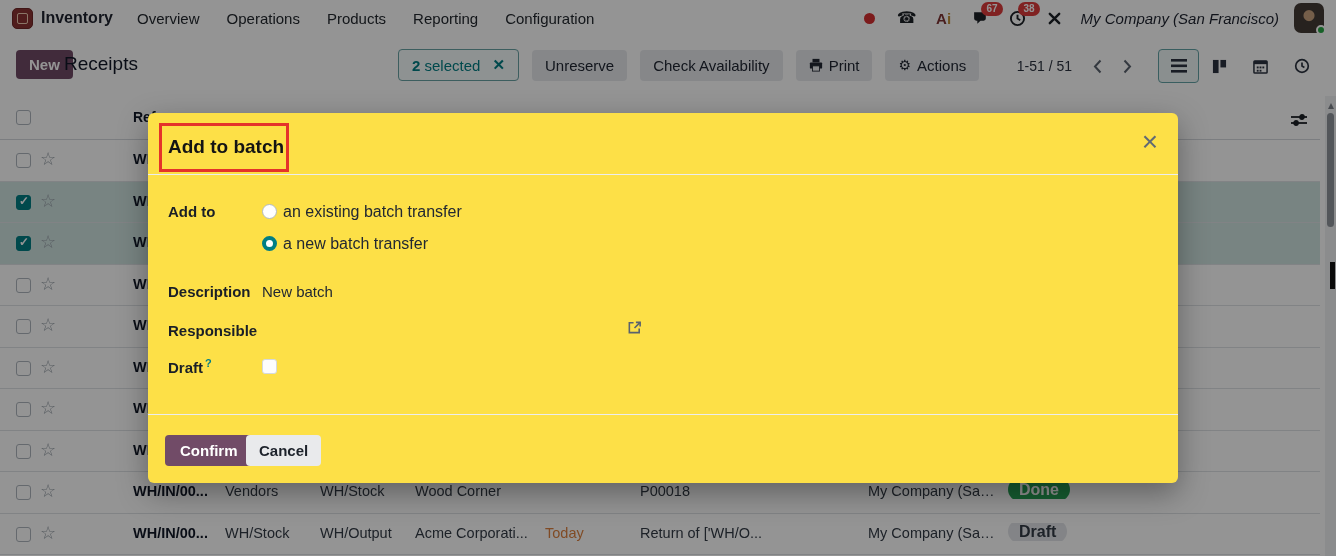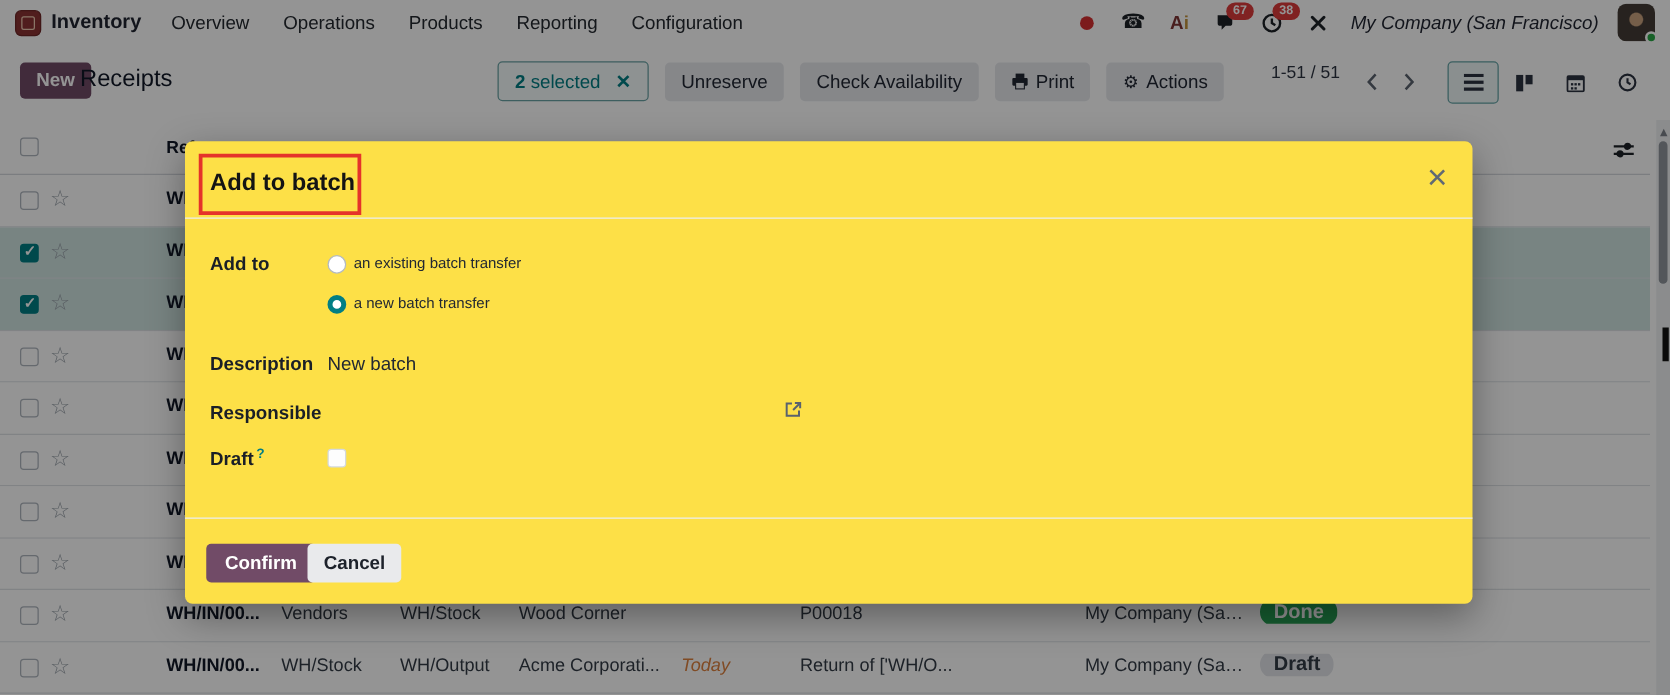--- a/index.html
+++ b/index.html
@@ -36,40 +36,40 @@
   .control-panel{position:absolute;top:36px;left:0;right:0;height:60px;background:#fff;}
   .btn{border:none;border-radius:4px;font-size:15px;cursor:pointer;display:inline-flex;align-items:center;gap:6px;}
   .btn-primary{background:var(--accent-purple);color:#fff;font-weight:bold;padding:6px 13px;}
   .btn-secondary{background:#e7e9ed;color:#212733;padding:7px 13px;}
   .new-btn{position:absolute;left:16px;top:14px;}
   .page-title{position:absolute;left:64px;top:17px;font-size:19px;color:#111827;}
   .cp-center{position:absolute;left:398px;top:13px;display:flex;align-items:center;gap:13px;}
   .selected-badge{display:inline-flex;align-items:center;gap:12px;border:1px solid #69a2a4;background:#f4fbfb;border-radius:4px;padding:6px 13px;color:var(--accent-teal);font-size:15px;}
   .selected-badge b{font-weight:bold;}
   .selected-badge .x{font-size:15px;font-weight:bold;cursor:pointer;}
-  .cp-right{position:absolute;right:14px;top:13px;display:flex;}
+  .cp-right{position:absolute;right:14px;top:13px;display:flex;align-items:center;}
   .pager-text{font-size:14px;color:#2c3340;margin-right:10px;}
   .pager-btn{width:30px;height:32px;display:inline-flex;align-items:center;justify-content:center;color:#5a626e;cursor:pointer;}
   .view-group{display:flex;margin-left:16px;}
   .view-btn{width:41px;height:34px;display:inline-flex;align-items:center;justify-content:center;color:#2c3340;cursor:pointer;border:1px solid transparent;border-radius:4px;}
   .view-btn.active{border-color:#63a3a5;background:#eef6f6;}
 
   
   .table-area{position:absolute;top:96px;left:0;right:0;bottom:0;background:#fff;}
   .t-header{position:absolute;top:0;left:0;width:1320px;height:44px;border-bottom:1px solid #d4d8dc;}
   .t-header .hdr-ref{position:absolute;left:133px;top:13px;font-size:14px;font-weight:bold;color:#111827;white-space:nowrap;}
   .rows{position:absolute;top:44px;left:0;width:1320px;}
   .t-row{position:relative;height:41.5px;border-bottom:1px solid #dee2e6;background:#fff;cursor:pointer;}
   .t-row.selected{background:var(--selected-row-bg);}
   .cell{position:absolute;top:11px;font-size:14.5px;color:#333b46;white-space:nowrap;overflow:hidden;text-overflow:ellipsis;}
   .c-ref{left:133px;width:92px;font-weight:bold;color:#111827;}
   .c-from{left:225px;width:90px;}
   .c-to{left:320px;width:90px;}
   .c-partner{left:415px;width:115px;}
-  .c-sched{left:545px;width:85px;font-style:italic;}
+  .c-sched{left:545px;width:85px;}
   .c-sched.today{color:var(--today-orange);}
   .c-src{left:640px;width:170px;}
   .c-company{left:868px;width:132px;}
   .c-status{left:1008px;top:9px;}
   .badge-pill{font-size:16px;font-weight:bold;padding:3px 11px;border-radius:20px;}
   .badge-done{background:var(--status-done-green);color:#fff;}
   .badge-draft{background:#e2e4e8;color:#333b46;}
   .checkbox{position:absolute;left:16px;top:13px;width:15px;height:15px;border:1px solid #aeb5bd;border-radius:3px;background:#fff;cursor:pointer;}
   .checkbox.checked{background:var(--accent-teal);border-color:var(--accent-teal);}
   .checkbox.checked:after{content:"✓";position:absolute;left:2px;top:-2px;color:#fff;font-size:12px;font-weight:bold;}
@@ -86,21 +86,21 @@
   .backdrop{position:absolute;inset:0;background:rgba(0,0,0,0.42);}
   .modal{position:absolute;left:148px;top:113px;width:1030px;height:370px;background:#fde047;border-radius:6px;box-shadow:0 10px 30px rgba(0,0,0,.35);}
   .annotation-box{position:absolute;left:11px;top:10px;width:130px;height:49px;border:3px solid var(--annotation-red);}
   .modal-title{position:absolute;left:20px;top:23px;font-size:19px;font-weight:bold;color:#141414;}
   .modal-close{position:absolute;right:20px;top:15px;font-size:28px;color:#616a74;cursor:pointer;line-height:1;}
   .modal-hr{position:absolute;left:0;right:0;top:61px;border-bottom:1px solid #ebedef;}
   .f-label{position:absolute;left:20px;font-size:15px;font-weight:bold;color:#1a1f27;white-space:nowrap;}
   .f-help{color:var(--accent-teal);font-size:11px;font-weight:bold;vertical-align:super;margin-left:2px;}
   .radio{position:absolute;left:114px;width:15px;height:15px;border-radius:50%;border:1px solid #b3bac1;background:#fff;cursor:pointer;}
   .radio.on{border:4.5px solid var(--accent-teal);}
-  .radio-label{position:absolute;left:135px;font-size:12px;color:#222832;cursor:pointer;}
+  .radio-label{position:absolute;left:135px;font-size:16px;color:#222832;cursor:pointer;}
   .f-value{position:absolute;left:114px;font-size:15px;color:#222832;}
   .resp-wrap{position:absolute;left:114px;top:205px;width:360px;height:24px;border-bottom:1px solid var(--accent-teal);cursor:text;}
   .resp-text{font-size:15px;color:#141414;}
   .caret-bar{display:inline-block;width:1px;height:16px;background:#000;vertical-align:-3px;}
   .dd-caret{position:absolute;right:6px;top:9px;width:0;height:0;border-left:4.5px solid transparent;border-right:4.5px solid transparent;border-top:5.5px solid var(--accent-teal);cursor:pointer;}
   .ext-link{position:absolute;left:479px;top:207px;color:#5a626e;cursor:pointer;}
   .draft-check{position:absolute;left:114px;top:246px;width:15px;height:15px;border:1px solid #d4d9de;border-radius:3px;background:#fdfdfd;cursor:pointer;}
   .modal-footer-hr{position:absolute;left:0;right:0;top:301px;border-bottom:1px solid #ebedef;}
   .confirm-btn{position:absolute;left:17px;top:322px;padding:7px 15px;font-size:15px;}
   .cancel-btn{position:absolute;left:98px;top:322px;background:#e9eaec;padding:7px 13px;font-size:15px;font-weight:bold;color:#1d222b;}

